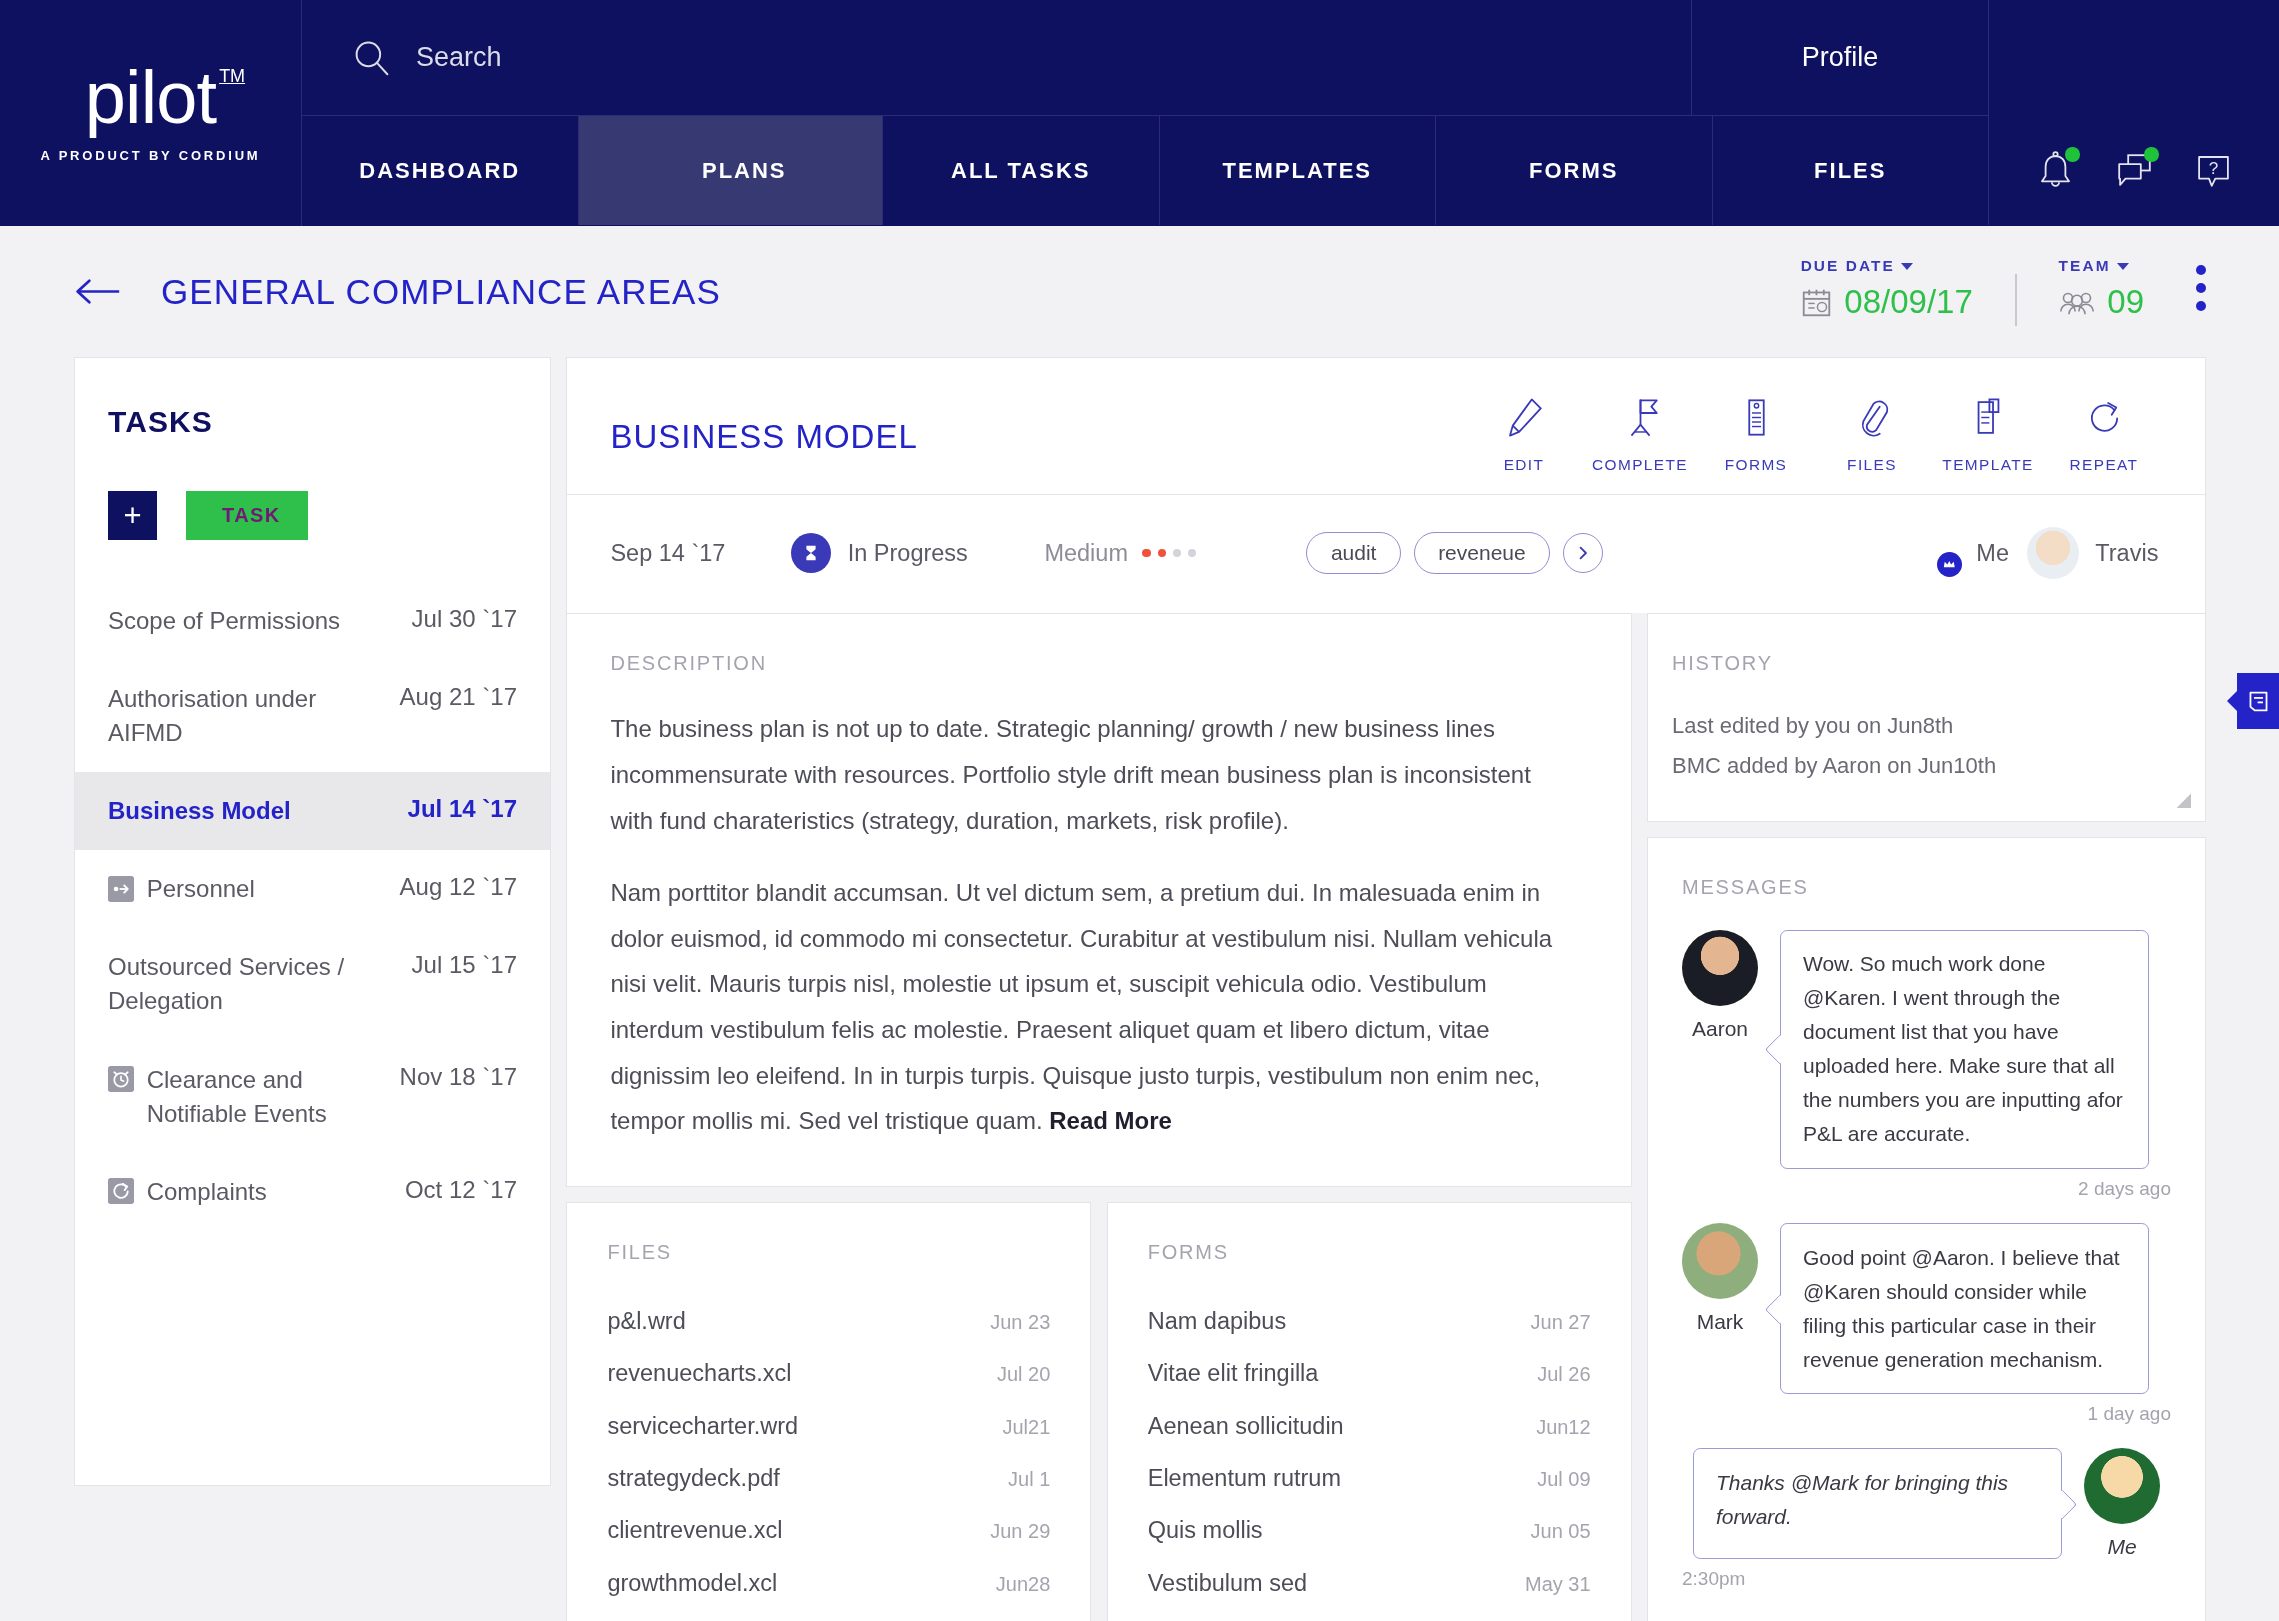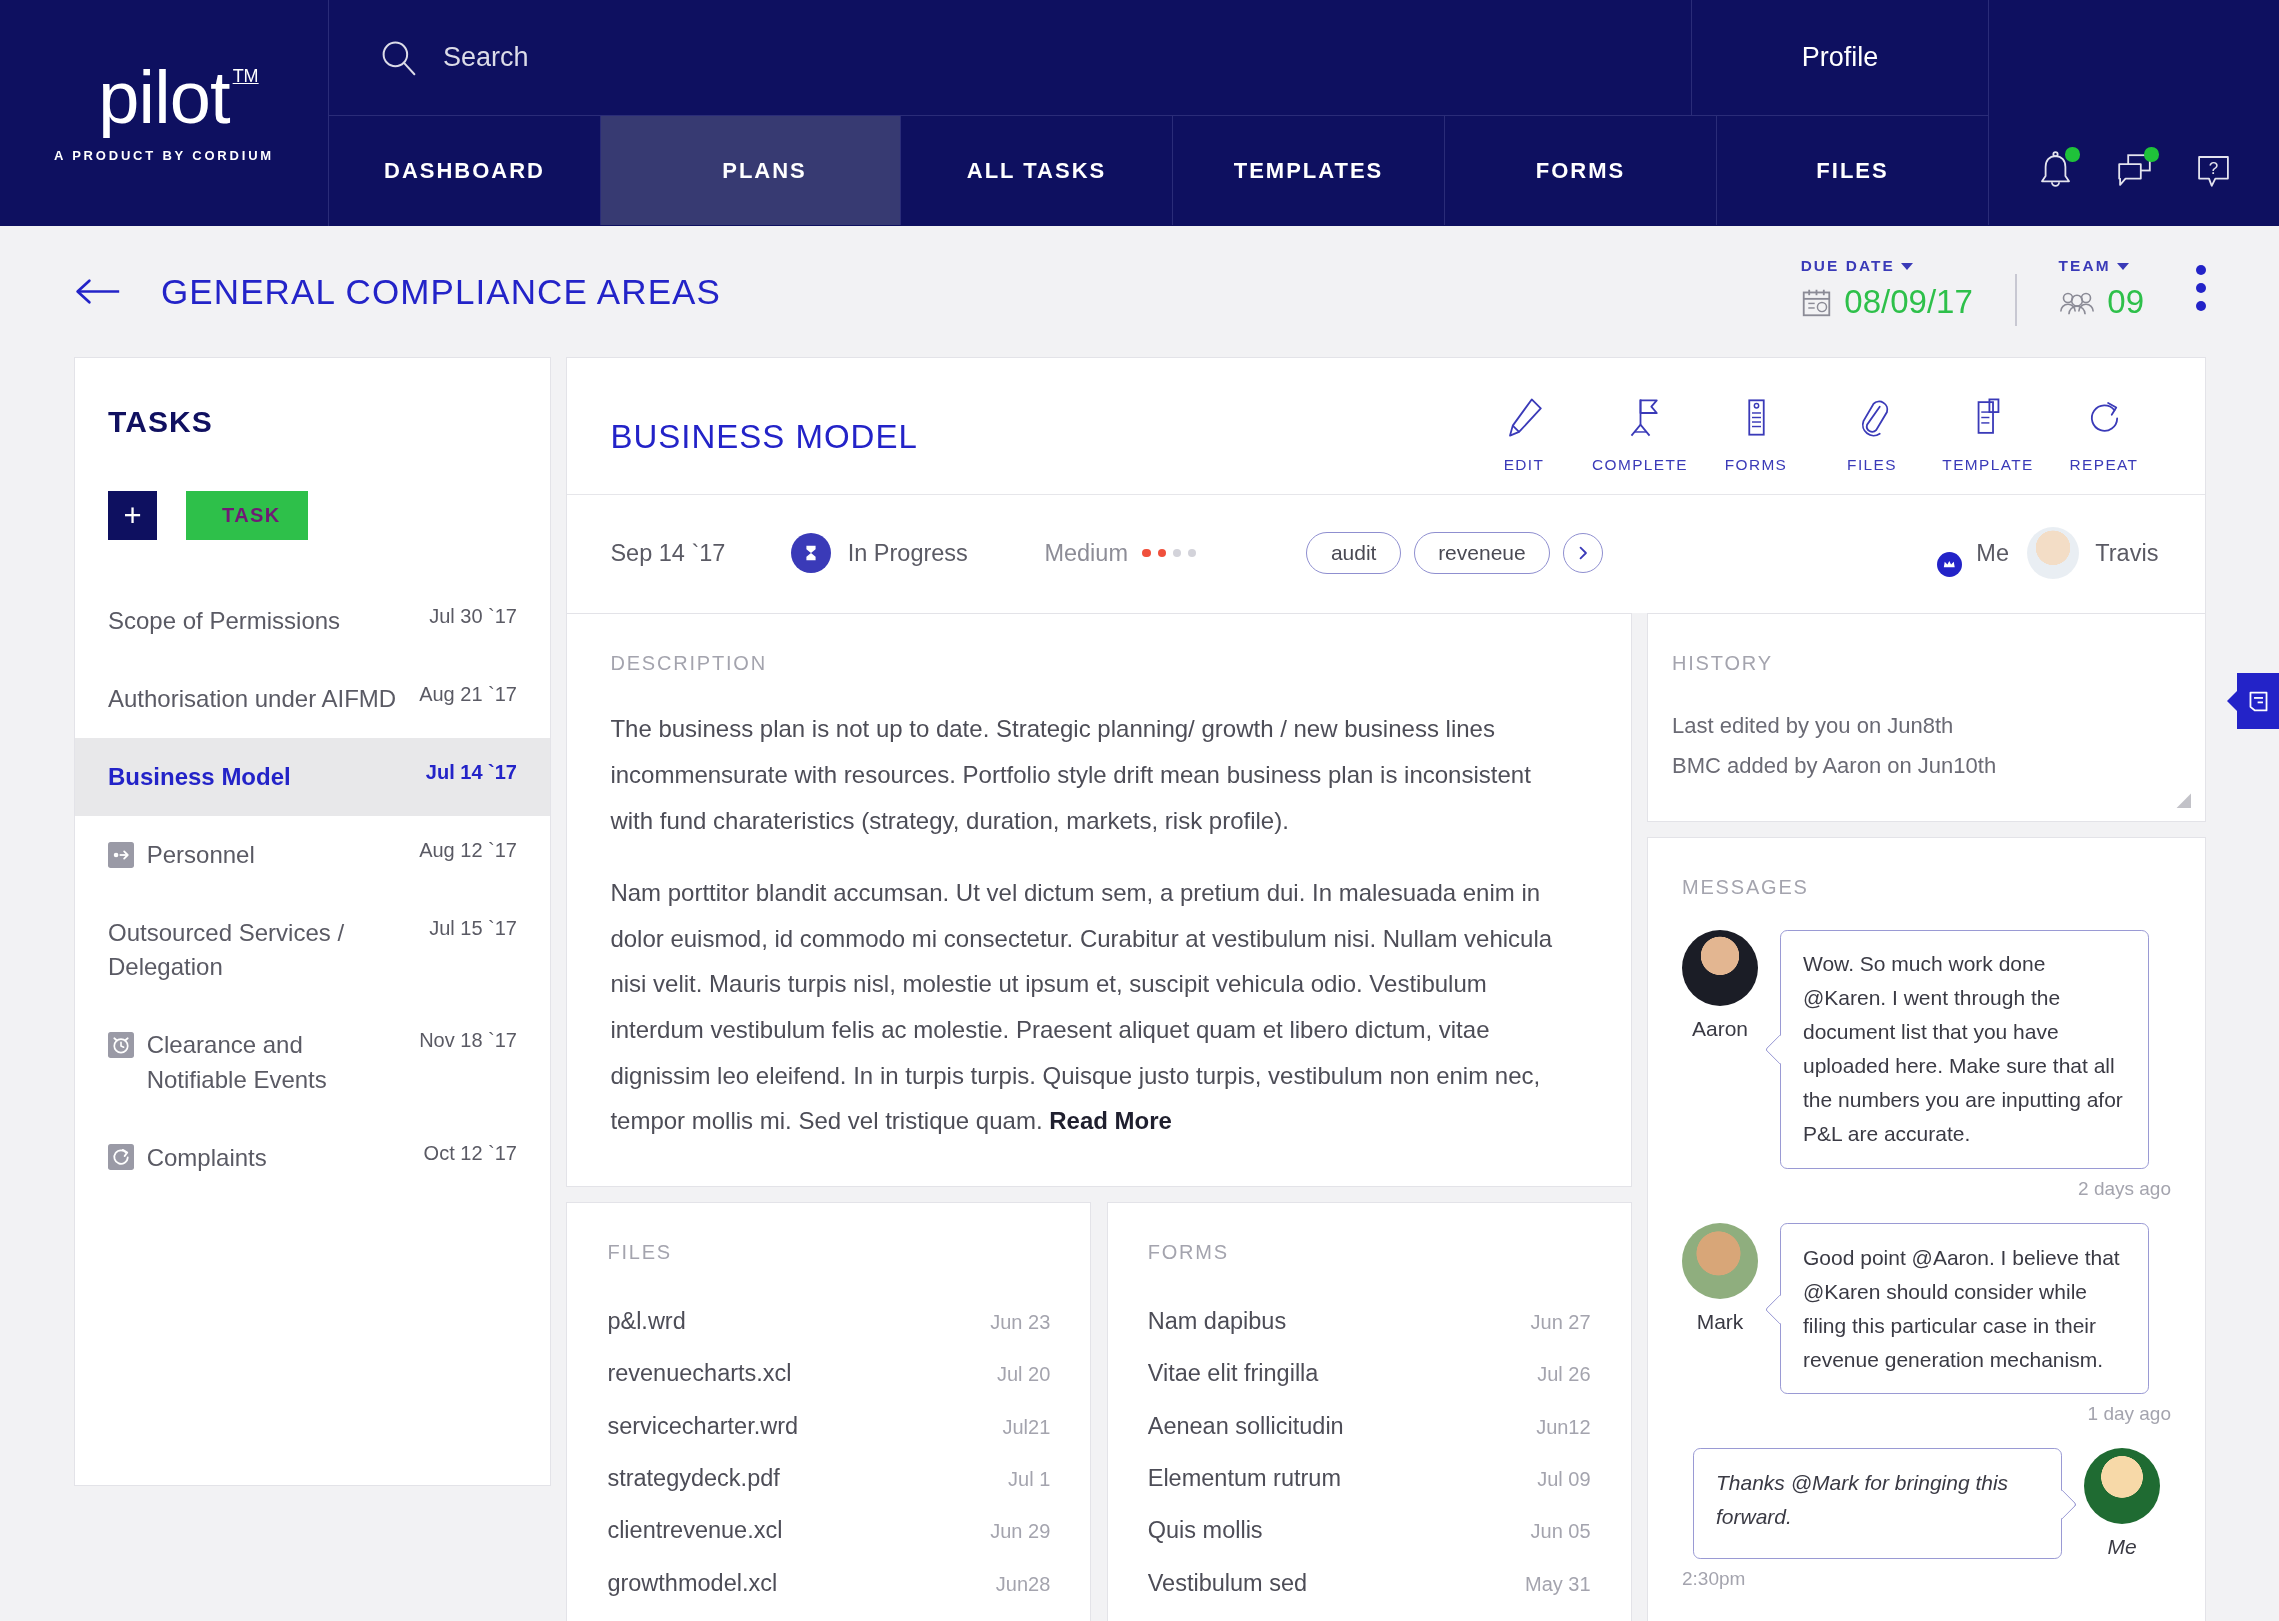--- a/index.html
+++ b/index.html
@@ -10,21 +10,21 @@
     overflow: hidden;
   }
   .page { position: relative; width: 2280px; height: 1621px; }
 
   
   .topnav {
     display: flex; height: 226px; background: #0e1060;
     width: 100%;
   }
   .brand {
-    width: 329px; height: 226px; background: #0e1060;
+    width: 302px; height: 226px; background: #0e1060;
     display: flex; flex-direction: column;
     align-items: center; justify-content: center;
     border-right: 1.8px solid #2a2c78;
   }
   .brand-wordmark {
     font-size: 74px; font-weight: 300; color: #ffffff;
     letter-spacing: -0.9px; line-height: .95;
     position: relative; display: inline-block;
     font-family: "Liberation Sans", sans-serif;
   }
@@ -127,21 +127,21 @@
   .task-row.selected { background: #e8e8ea; }
   .task-ico {
     width: 26px; height: 26px; background: #9a9aa6; flex: none;
     margin: 3.6px 12.7px 0 0; border-radius: 2.7px; position: relative;
   }
   .task-name {
     font-size: 24px; color: #5a5a64; line-height: 1.42; flex: 1;
     padding-right: 14.5px;
   }
   .task-row.selected .task-name { color: #2323c8; font-weight: 700; }
-  .task-date { font-size: 20px; color: #5a5a64; white-space: nowrap; padding-top: 0.9px; }
+  .task-date { font-size: 24px; color: #5a5a64; white-space: nowrap; padding-top: 0.9px; }
   .task-row.selected .task-date { color: #2323c8; font-weight: 700; }
 
   
   .detail { flex: 1; display: flex; flex-direction: column; }
   .detail-head {
     background: #fff; border: 0.9px solid #e3e3e8; border-bottom: none;
     padding: 36px 43px 0 43px;
   }
   .dh-top { display: flex; align-items: flex-start; }
   .dh-title {

